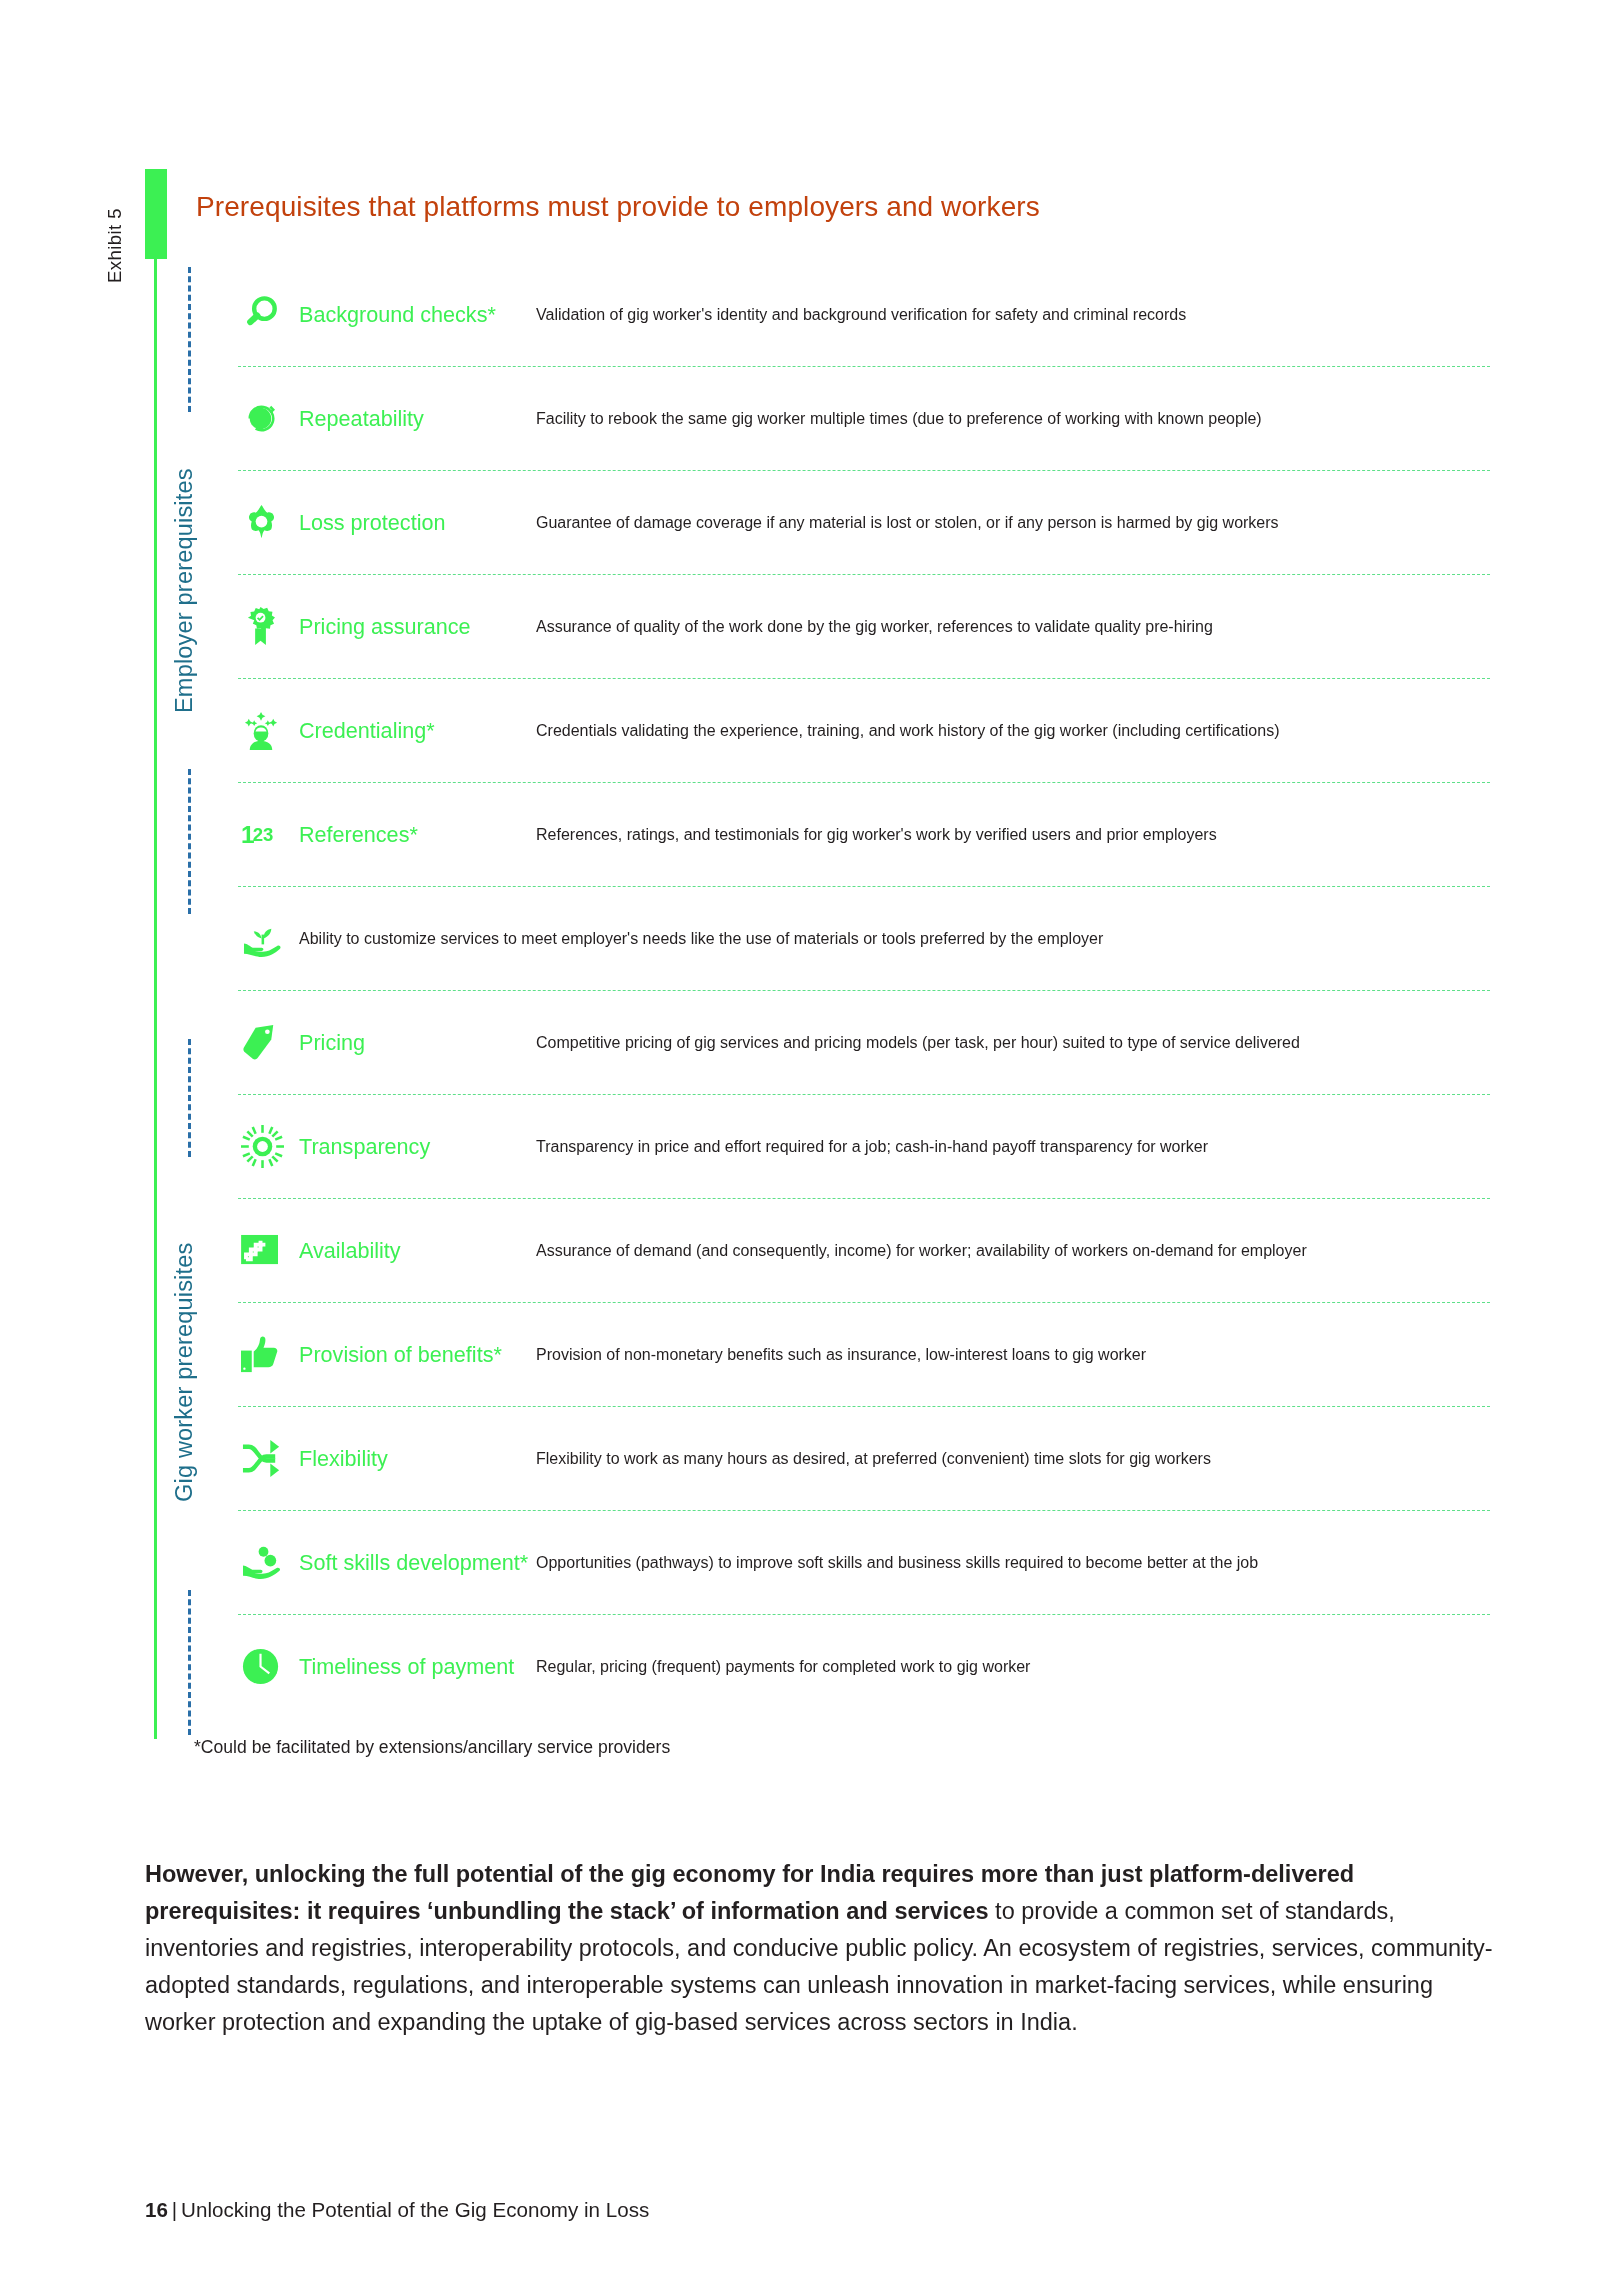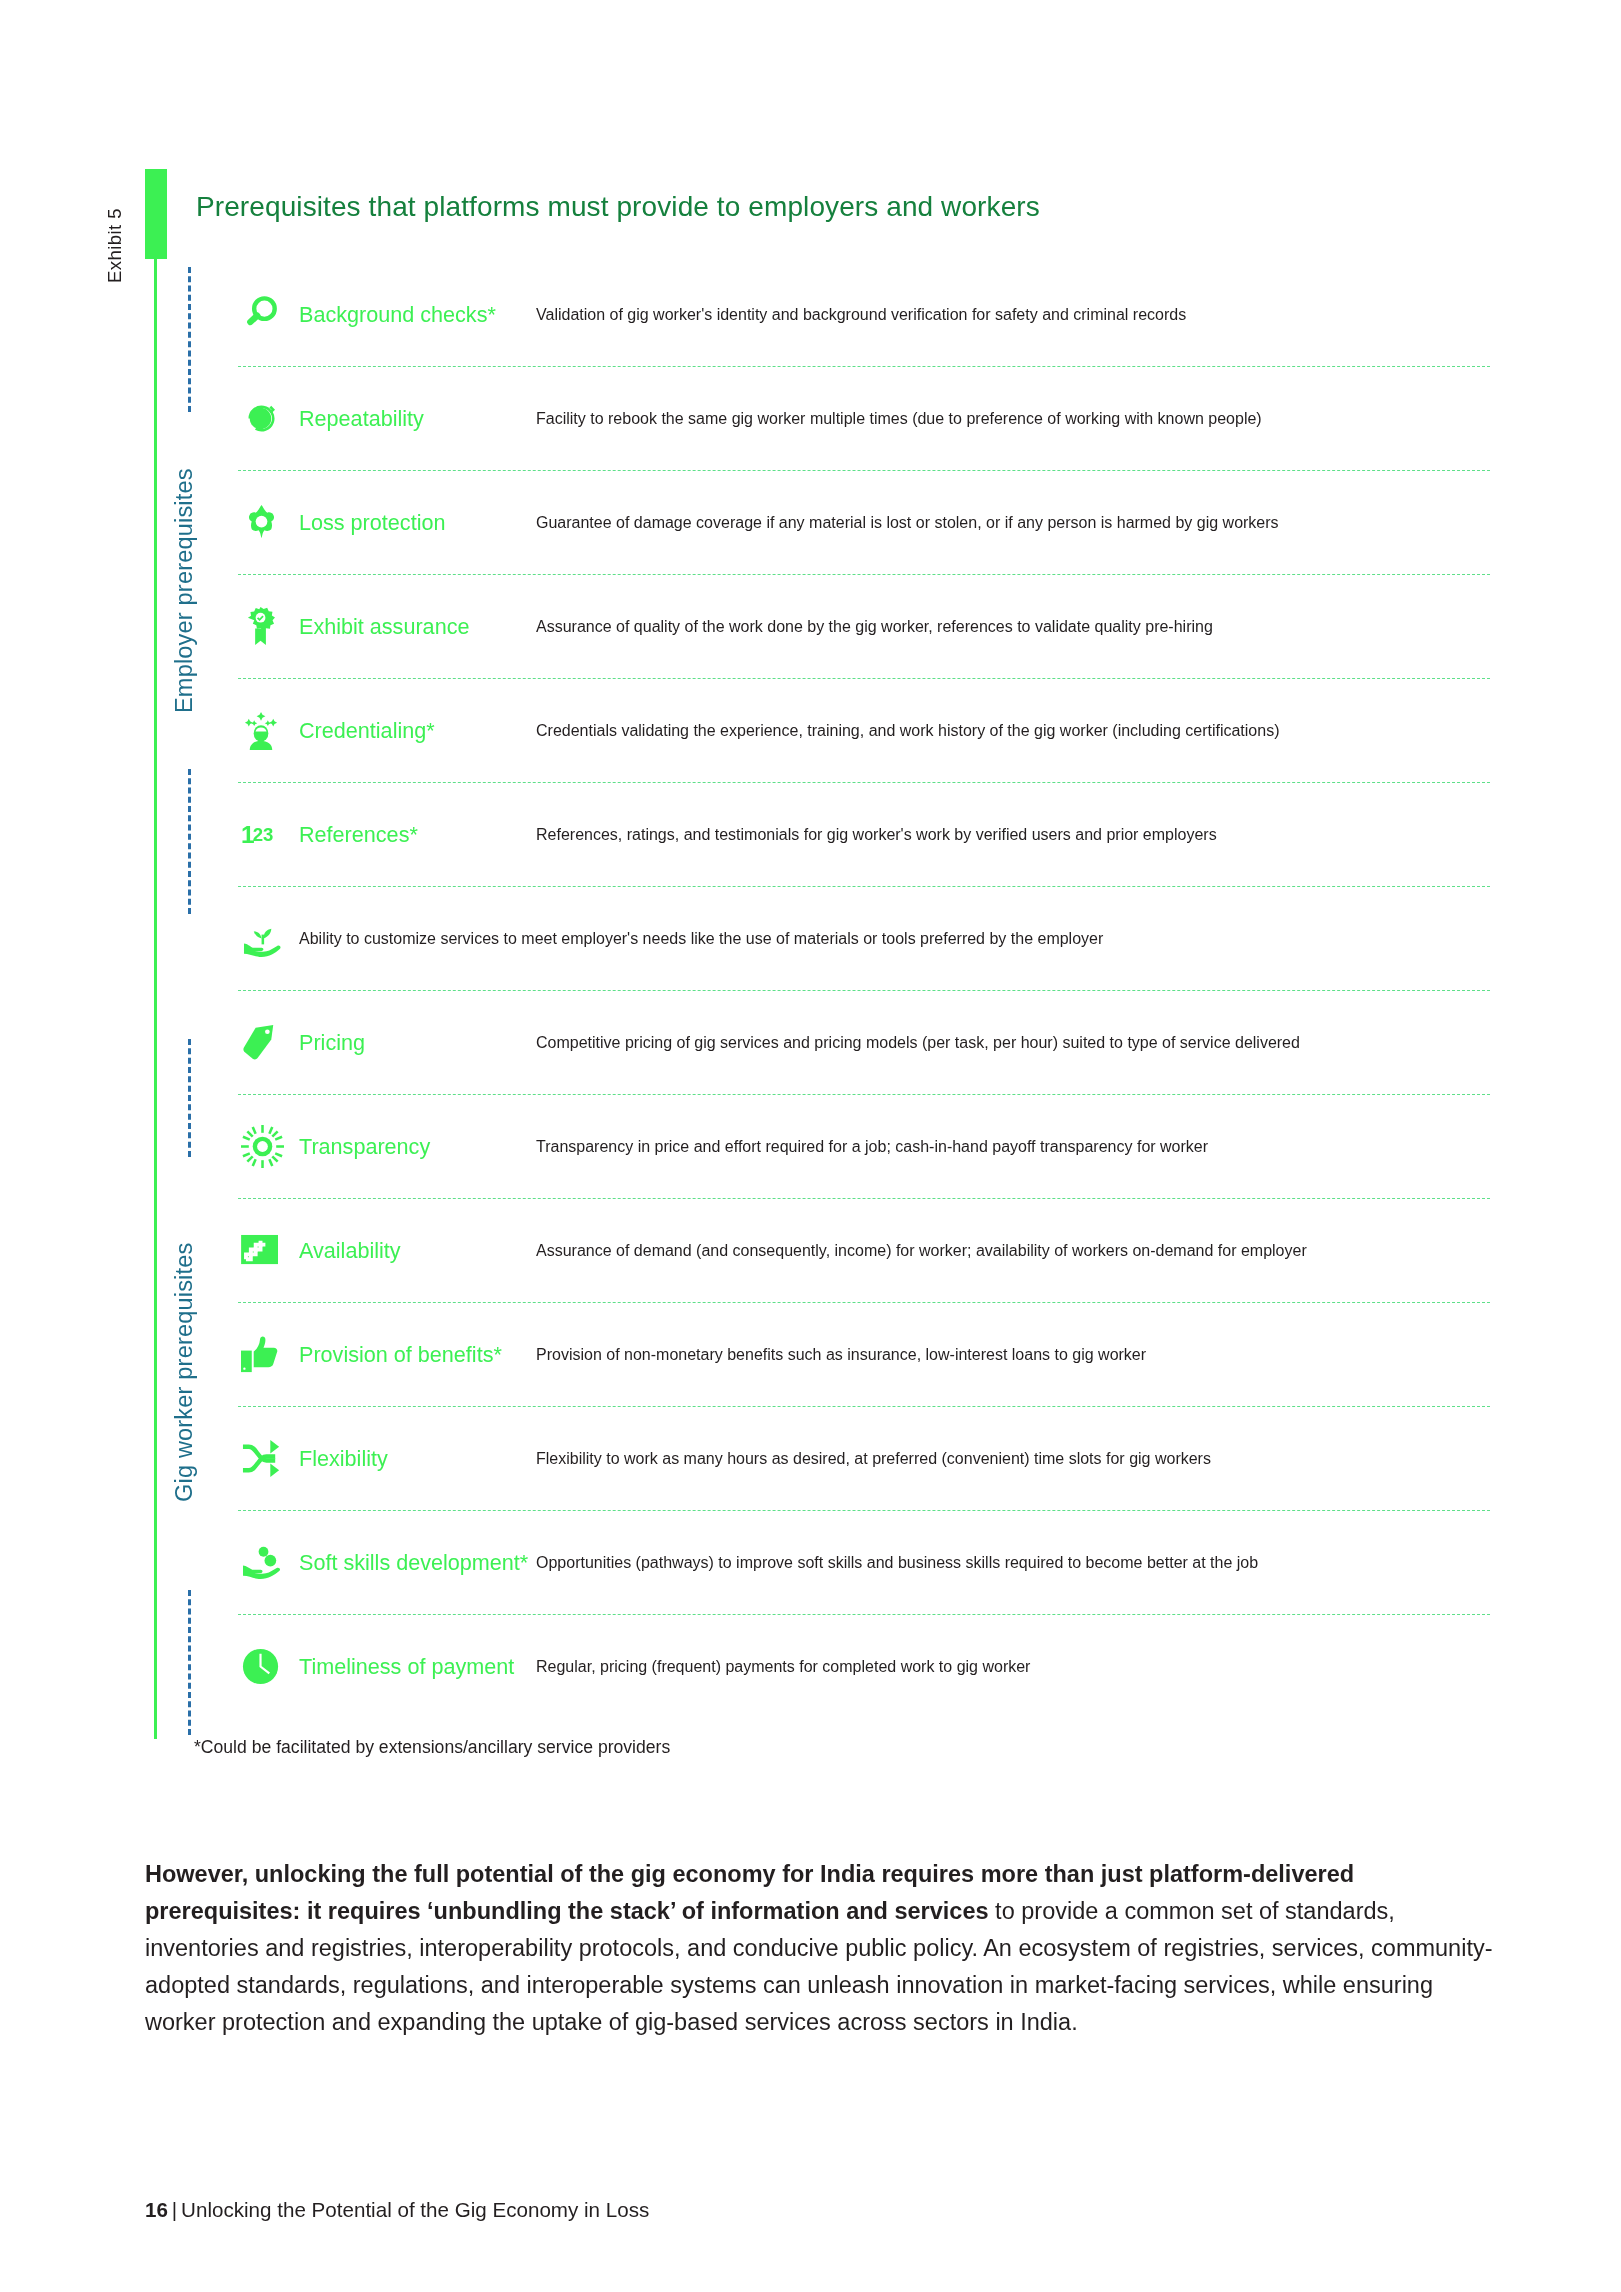--- a/index.html
+++ b/index.html
@@ -52,21 +52,21 @@
     height: 1480px;
     background: #3cf053;
   }
 
   
   .exhibit-title {
     position: absolute;
     left: 196px;
     top: 191px;
     font-size: 28px;
-    color: #15803d;
+    color: #c2410c;
     letter-spacing: 0.1px;
     white-space: nowrap;
   }
 
   
   .group-col {
     position: absolute;
     left: 165px;
     width: 55px;
   }
@@ -230,21 +230,21 @@
 
     <div class="row">
       <div class="row-icon">
         <svg width="43" height="43" viewBox="0 0 44 44" fill="none">
           <path d="M21 2l3.2 2.1 3.6-1.2 1.6 3.5 3.8.5-.6 3.8 3.2 2.1-2.5 2.9 1.5 3.6-3.6 1.3-.6 3.8-3.8-.5-2.8 2.6-2.9-2.6-3.8.5-.6-3.8-3.6-1.3 1.5-3.6L8.1 13l3.2-2.1-.6-3.8 3.8-.5 1.6-3.5 3.6 1.2z" fill="#3cf053"></path>
           <circle cx="21" cy="13" r="5" fill="#ffffff"></circle>
           <path d="M18 13.2l2 2 3.6-3.9" stroke="#3cf053" stroke-width="1.8" fill="none"></path>
           <path d="M15.5 24h11v17l-5.5-4.5L15.5 41z" fill="#3cf053"></path>
         </svg>
       </div>
-      <div class="row-term">Exhibit assurance</div>
+      <div class="row-term">Pricing assurance</div>
       <div class="row-desc">Assurance of quality of the work done by the gig worker, references to validate quality pre-hiring</div>
     </div>
 
     <div class="row">
       <div class="row-icon">
         <svg width="43" height="43" viewBox="0 0 44 44" fill="none">
           <path d="M9 10l1.3 2.6L13 14l-2.7 1.4L9 18l-1.3-2.6L5 14l2.7-1.4z" fill="#3cf053"></path>
           <path d="M21.5 3l1.5 3 3 1.5-3 1.5-1.5 3-1.5-3-3-1.5 3-1.5z" fill="#3cf053"></path>
           <path d="M34 10l1.3 2.6L38 14l-2.7 1.4L34 18l-1.3-2.6L30 14l2.7-1.4z" fill="#3cf053"></path>
           <path d="M14.5 11.5l1 2 2.2 1-2.2 1-1 2-1-2-2.2-1 2.2-1z" fill="#3cf053"></path>

